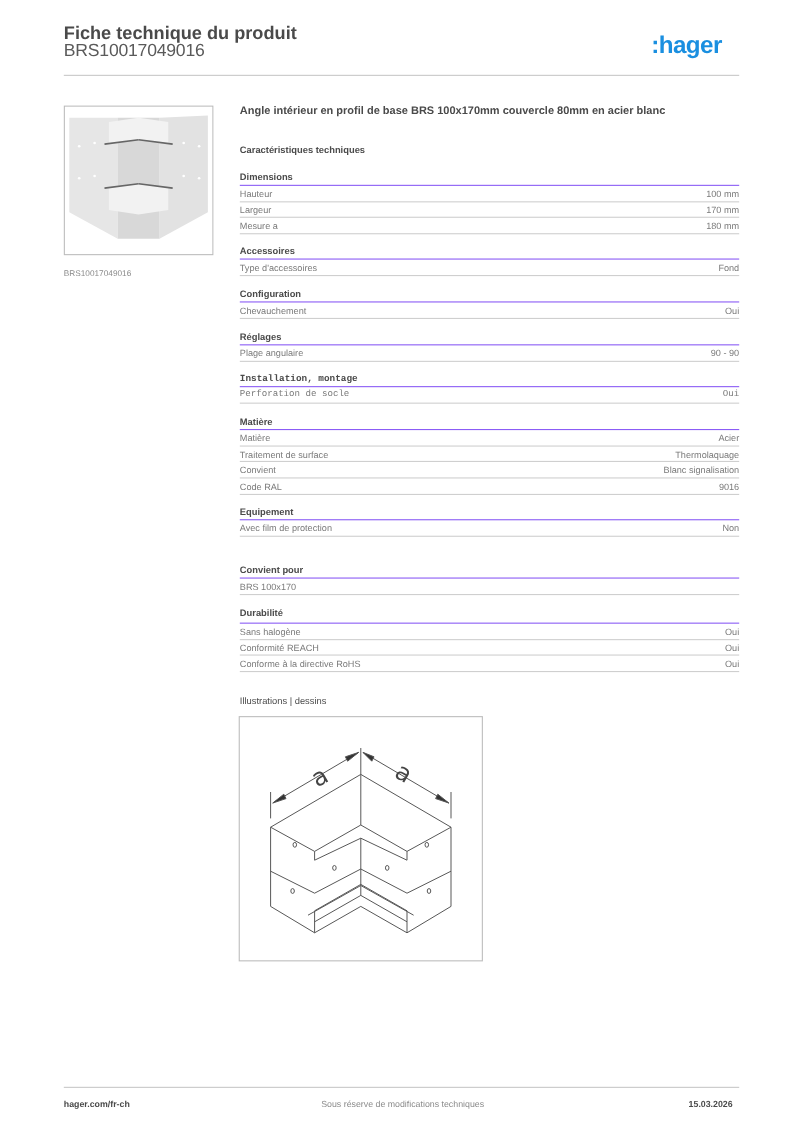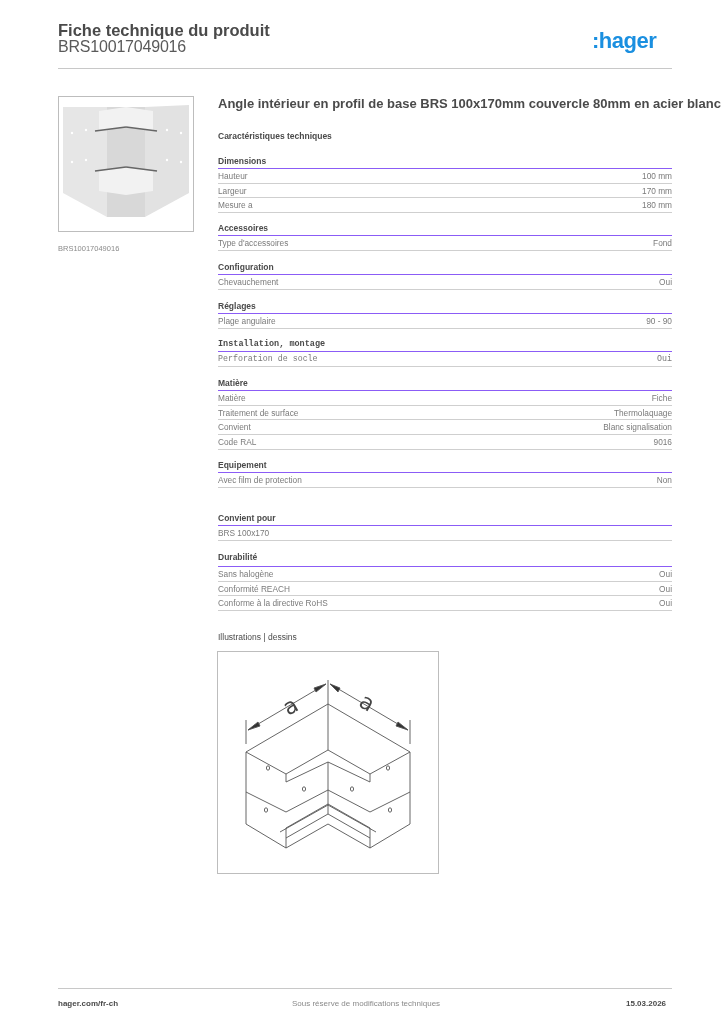--- a/index.html
+++ b/index.html
@@ -6,21 +6,21 @@
   body { width: 724px; height: 1024px; position: relative; overflow: hidden;
          font-family: "Liberation Sans", sans-serif; color: #555; }
   .header-title { position: absolute; left: 58px; top: 21px; font-size: 16.5px; font-weight: bold; color: #4a4a4a; }
   .header-sub { position: absolute; left: 58px; top: 38px; font-size: 16px; color: #5a5a5a; letter-spacing: -0.2px; }
   .logo { position: absolute; left: 592px; top: 28px; font-size: 22px; font-weight: bold; color: #1a8fe0; letter-spacing: -0.5px; }
   .header-rule { position: absolute; left: 58px; top: 68px; width: 614px; height: 1px; background: #c8c8c8; }
 
   .product-img { position: absolute; left: 58px; top: 96px; width: 136px; height: 136px; border: 1px solid #bdbdbd; background: #fff; box-sizing: border-box; }
   .product-code { position: absolute; left: 58px; top: 244px; font-size: 7.5px; color: #8a8a8a; }
 
-  .desc { position: absolute; left: 218px; top: 96px; font-size: 13px; font-weight: bold; color: #4a4a4a; }
+  .desc { position: absolute; left: 218px; top: 96px; font-size: 10px; font-weight: bold; color: #4a4a4a; }
   .specs-title { position: absolute; left: 218px; top: 131px; font-size: 8.5px; font-weight: bold; color: #4a4a4a; }
 
   .spec-block { position: absolute; left: 218px; width: 454px; }
   .sec-head { font-size: 8.5px; font-weight: bold; color: #4a4a4a; height: 13px; line-height: 13px; border-bottom: 1px solid #8b5cf6; }
   .row { display: flex; justify-content: space-between; font-size: 8.3px; color: #7a7a7a; height: 13.7px; line-height: 14px; border-bottom: 1px solid #cfcfcf; }
 
   .ill-title { position: absolute; left: 218px; top: 632px; font-size: 8.5px; font-weight: normal; color: #4a4a4a; }
   .drawing { position: absolute; left: 217px; top: 651px; width: 222px; height: 223px; border: 1px solid #bdbdbd; box-sizing: border-box; background: #fff; }
 
   .footer-rule { position: absolute; left: 58px; top: 988px; width: 614px; height: 1px; background: #c8c8c8; }
@@ -108,21 +108,21 @@
   <div class="row">
       <span>Perforation de socle</span>
       <span>Oui</span>
     </div>
 </div>
 
 <div class="spec-block" style="top:377px;">
   <div class="sec-head">Matière</div>
   <div class="row">
       <span>Matière</span>
-      <span>Fiche</span>
+      <span>Acier</span>
     </div>
   <div class="row">
       <span>Traitement de surface</span>
       <span>Thermolaquage</span>
     </div>
   <div class="row">
       <span>Convient</span>
       <span>Blanc signalisation</span>
     </div>
   <div class="row">

